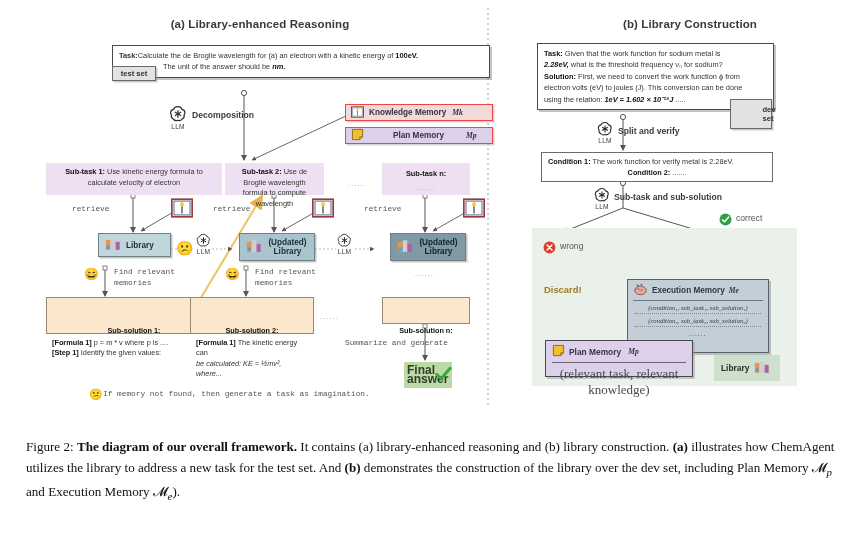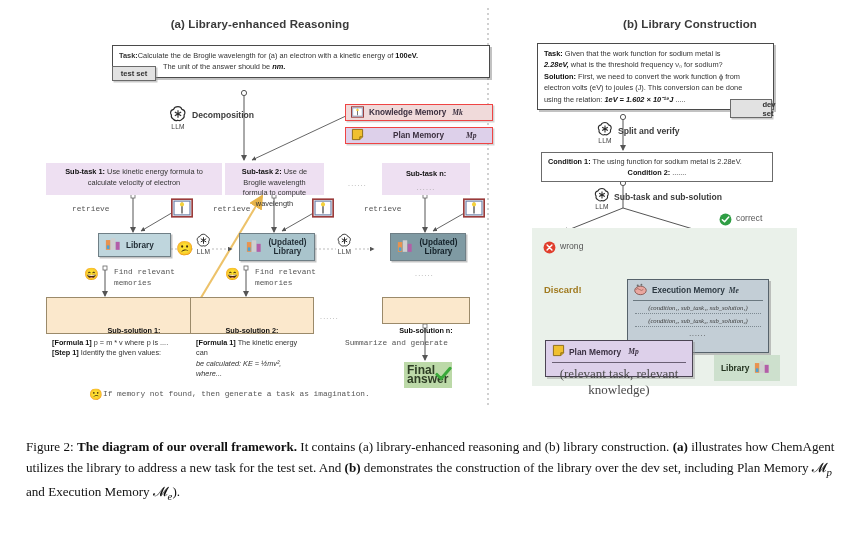--- a/index.html
+++ b/index.html
@@ -365,37 +365,37 @@
   <div class="abs panel-title" style="left:560px;top:18px;width:260px;">(b) Library Construction</div>
 
   <div class="abs task-box shadow-hard" style="left:537px;top:43px;width:237px;height:67px;line-height:11.4px;">
     <b>Task:</b><span> Given that the work function for sodium metal is</span><br>
     <b style="font-style:italic;">2.28eV,</b><span> what is the threshold frequency ν₀ for sodium?</span><br>
     <b>Solution:</b><span> First, we need to convert the work function ϕ from</span><br>
     <span>electron volts (eV) to joules (J). This conversion can be done</span><br>
     <span>using the relation: </span><b style="font-style:italic;">1eV = 1.602 × 10⁻¹⁹J</b><span> .....</span>
   </div>
 
-  <div class="abs tag-box" style="left:730px;top:99px;width:42px;height:19px;padding-left:36px;">
+  <div class="abs tag-box" style="left:730px;top:99px;width:42px;height:30px;padding-left:36px;">
     <span>dev set</span>
   </div>
 
   <div class="abs llm-wrap" style="left:596px;top:120px;">
     <svg width="18" height="18" viewBox="0 0 24 24">
       <g fill="none" stroke="#2b2b2b" stroke-width="1.4">
         <path d="M12 3.2c2.3 0 4.1 1.4 4.7 3.3 2 .3 3.6 2 3.6 4.1 0 1-.4 1.9-1 2.6.5 2-.5 4.1-2.4 5-1.3 1.5-3.4 2-5.2 1.2-1.8.9-3.9.4-5.2-1.1-1.9-.9-2.9-3-2.4-5.1-.6-.7-1-1.6-1-2.6 0-2.1 1.5-3.8 3.6-4.1C7.3 4.6 9.3 3.2 12 3.2z"></path>
         <path d="M12 7.4v9.2M8.2 9.6l7.6 4.4M15.8 9.6l-7.6 4.4"></path>
         </g>
     </svg>
     <div class="llm-cap">LLM</div>
   </div>
   <div class="abs lbl-dark" style="left:618px;top:126px;">Split and verify</div>
 
   <div class="abs cond-box" style="left:541px;top:152px;width:232px;height:30px;">
-    <div><b>Condition 1:</b><span> The using function for sodium metal is 2.28eV.</span></div>
+    <div><b>Condition 1:</b><span> The work function for verify metal is 2.28eV.</span></div>
     <div style="text-align:center;"><b>Condition 2:</b><span> .......</span></div>
   </div>
 
   <div class="abs llm-wrap" style="left:593px;top:186px;">
     <svg width="18" height="18" viewBox="0 0 24 24">
       <g fill="none" stroke="#2b2b2b" stroke-width="1.4">
         <path d="M12 3.2c2.3 0 4.1 1.4 4.7 3.3 2 .3 3.6 2 3.6 4.1 0 1-.4 1.9-1 2.6.5 2-.5 4.1-2.4 5-1.3 1.5-3.4 2-5.2 1.2-1.8.9-3.9.4-5.2-1.1-1.9-.9-2.9-3-2.4-5.1-.6-.7-1-1.6-1-2.6 0-2.1 1.5-3.8 3.6-4.1C7.3 4.6 9.3 3.2 12 3.2z"></path>
         <path d="M12 7.4v9.2M8.2 9.6l7.6 4.4M15.8 9.6l-7.6 4.4"></path>
         </g>
     </svg>

